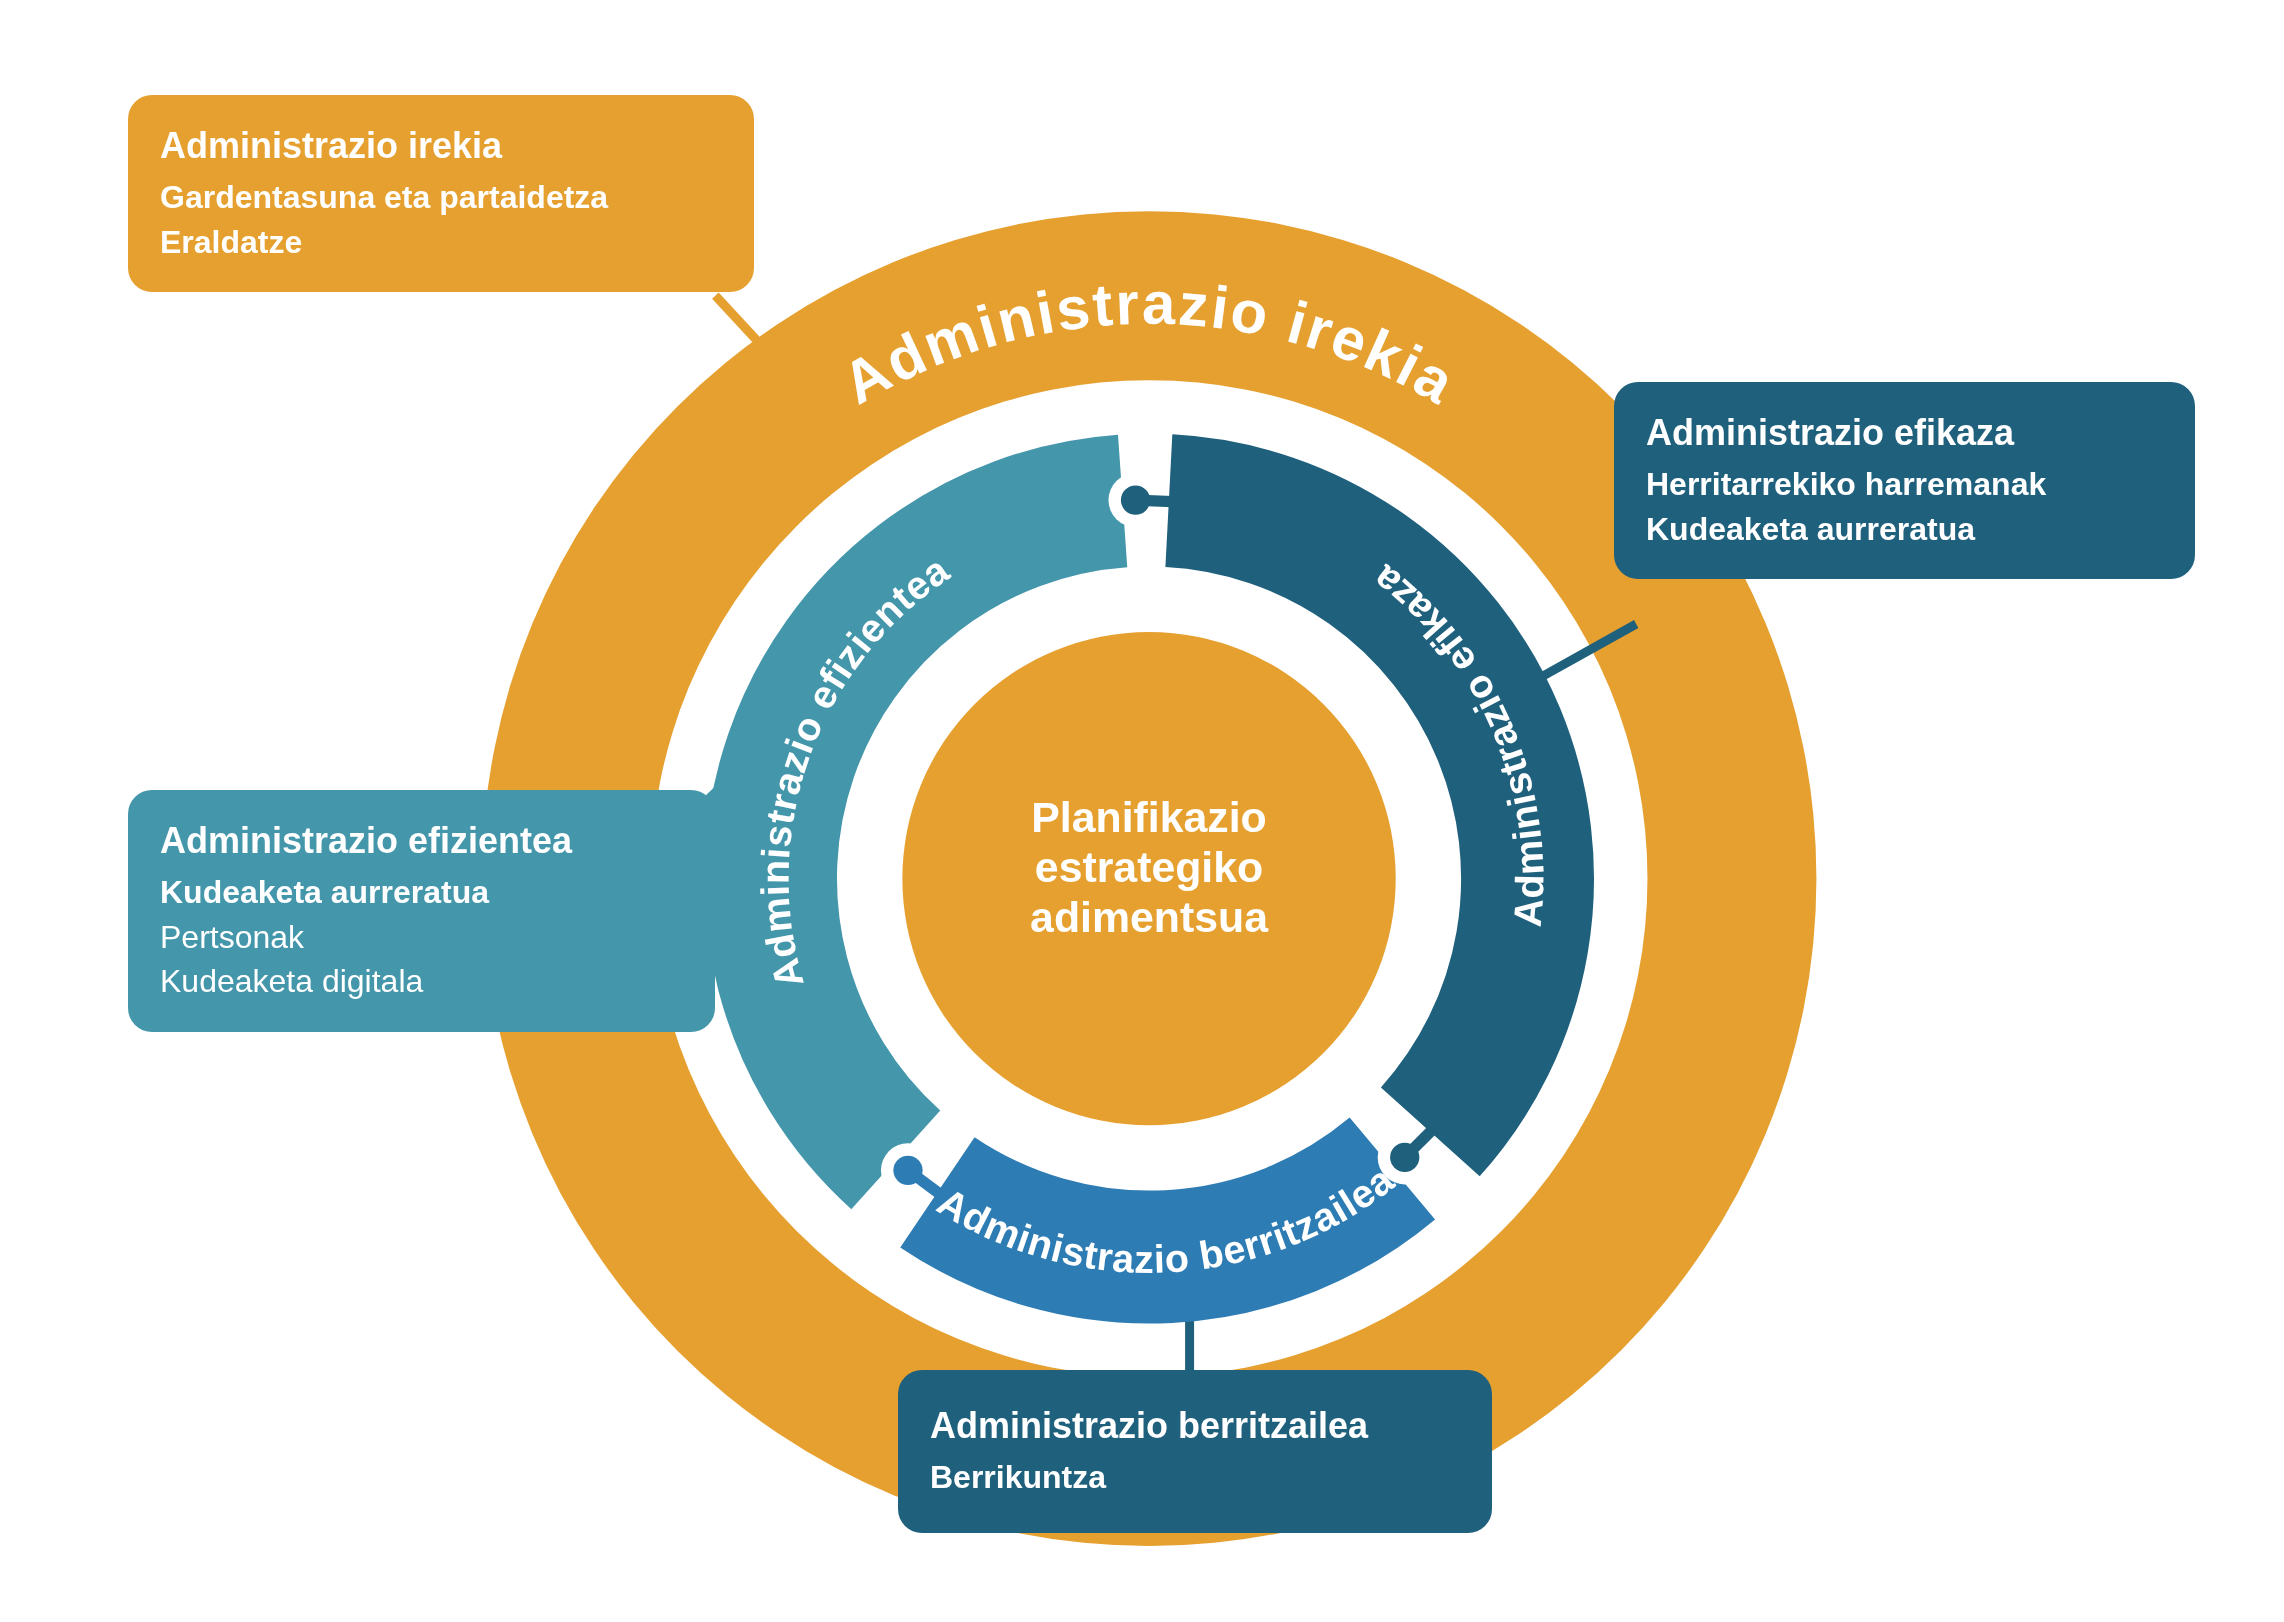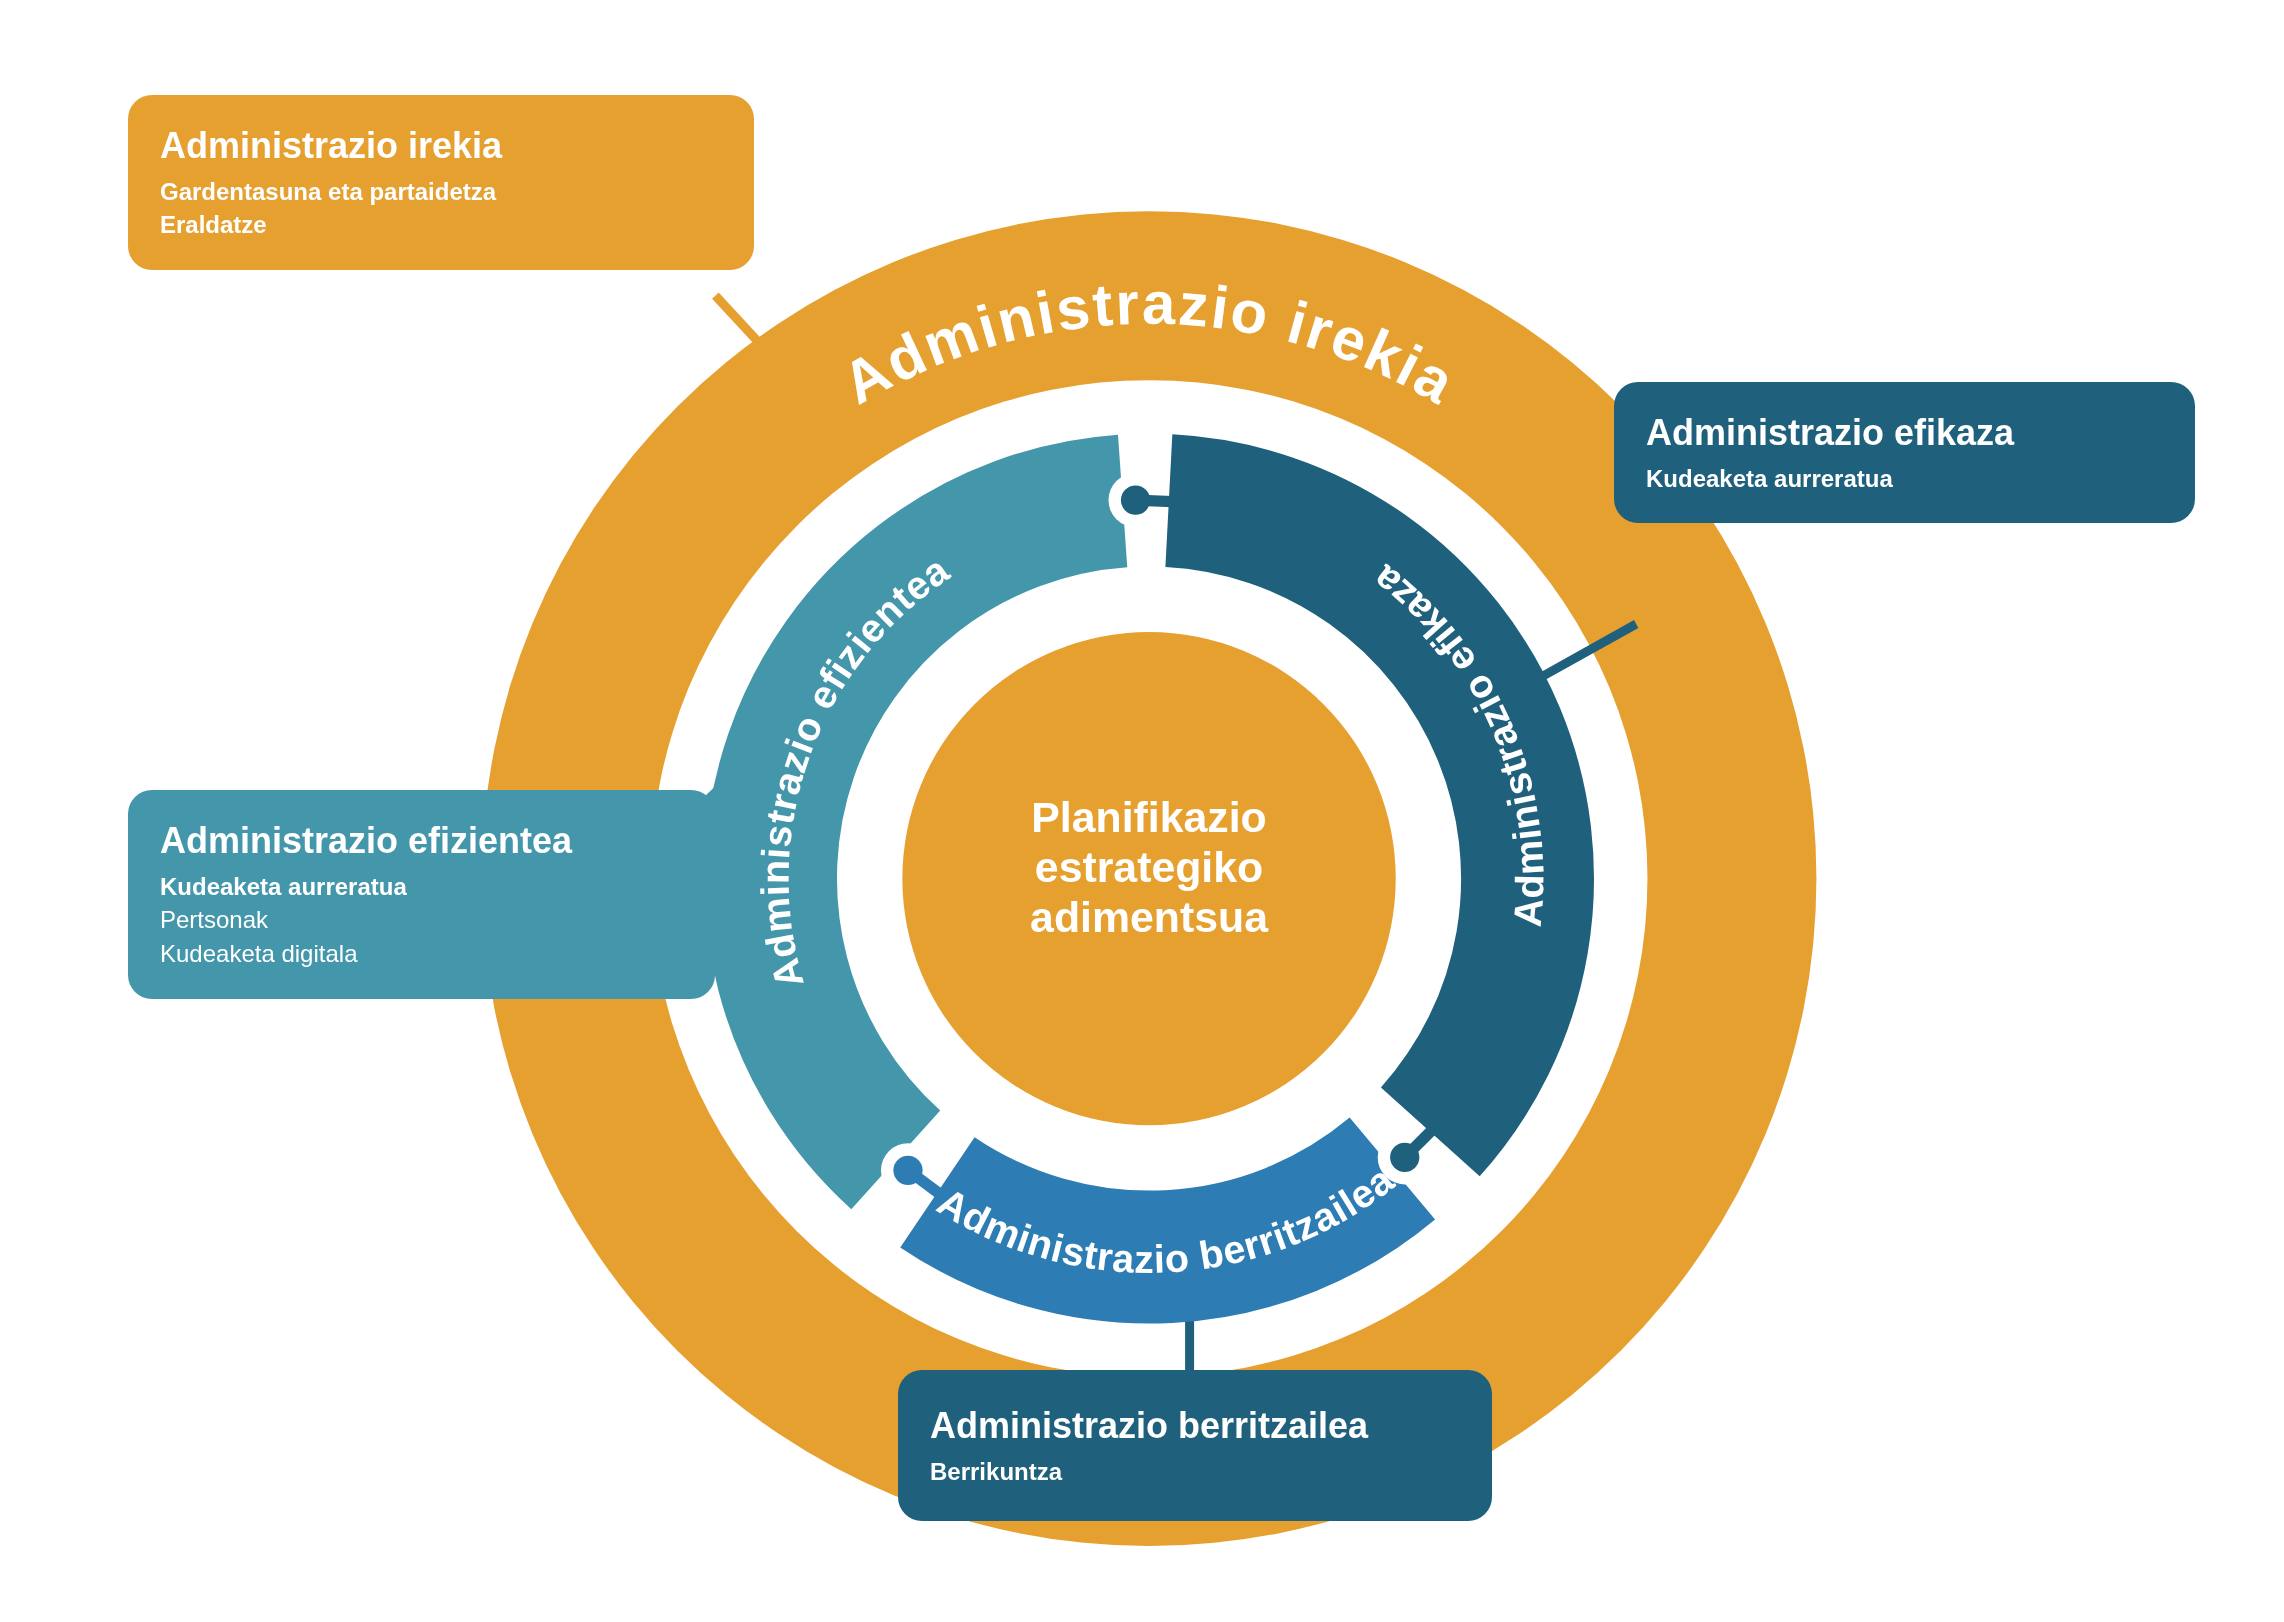--- a/index.html
+++ b/index.html
@@ -30,21 +30,21 @@
     padding: 28px 32px;
   }
   .callout .title {
     font-size: 36px;
     font-weight: bold;
     line-height: 1.25;
     margin: 0 0 6.8px 0;
     white-space: nowrap;
   }
   .callout .line {
-    font-size: 24px;
+    font-size: 32px;
     line-height: 1.4;
     white-space: nowrap;
   }
   .callout .line.bold { font-weight: bold; }
 
   .callout-orange { background: #E6A030; }
   .callout-teal   { background: #4496AB; }
   .callout-dark   { background: #1F607D; }
 </style>
 </head>
@@ -111,20 +111,21 @@
   </svg>
 
   <div class="callout callout-orange" style="left:128px; top:95px; width:626px;">
     <div class="title">Administrazio irekia</div>
     <div class="line bold">Gardentasuna eta partaidetza</div>
     <div class="line bold">Eraldatze</div>
   </div>
 
   <div class="callout callout-dark" style="left:1614px; top:382px; width:581px;">
     <div class="title">Administrazio efikaza</div>
+    <div class="line bold">Herritarrekiko harremanak</div>
     <div class="line bold">Kudeaketa aurreratua</div>
   </div>
 
   <div class="callout callout-teal" style="left:128px; top:790px; width:587px;">
     <div class="title">Administrazio efizientea</div>
     <div class="line bold">Kudeaketa aurreratua</div>
     <div class="line">Pertsonak</div>
     <div class="line">Kudeaketa digitala</div>
   </div>
 

